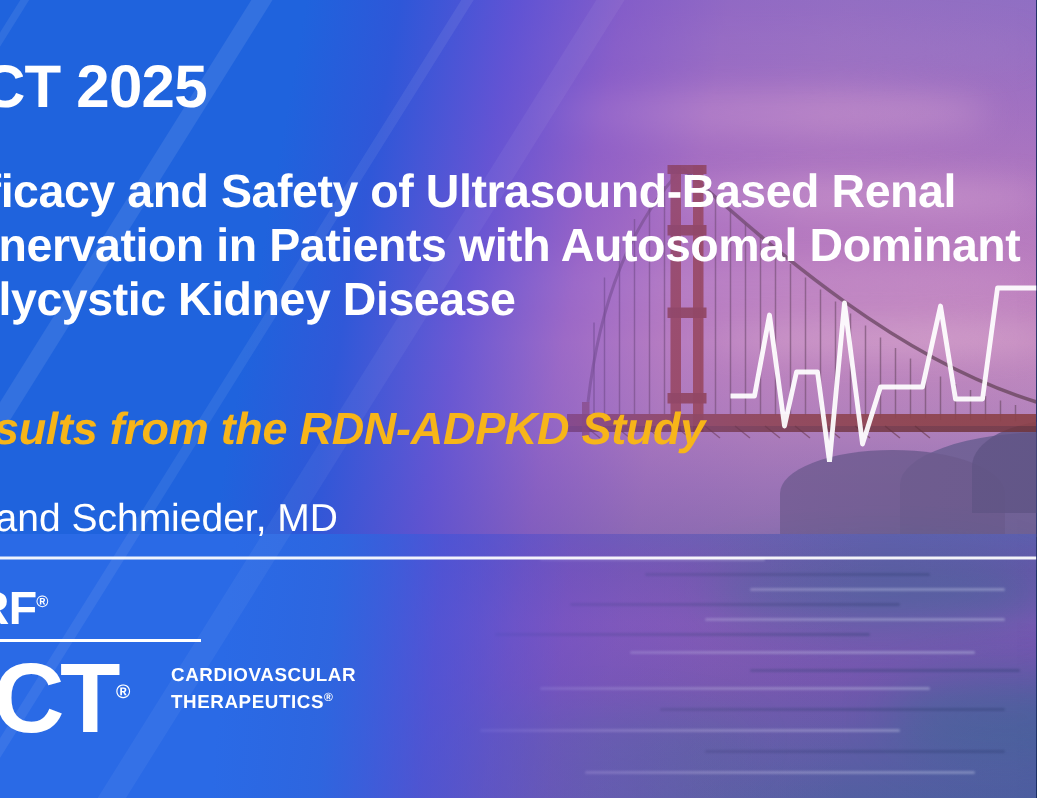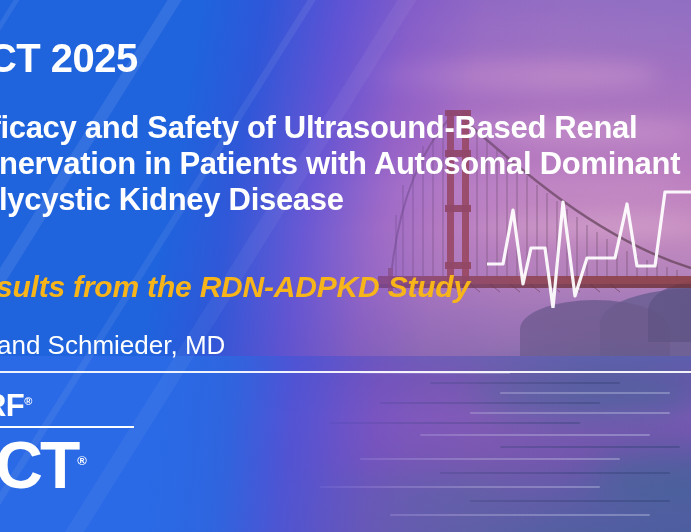--- a/index.html
+++ b/index.html
@@ -275,16 +275,18 @@
 
   <div class="presenter">Roland Schmieder, MD</div>
 
   <div class="divider"></div>
 
   <div class="logo">
     <div class="crf"><span>CRF</span><sup>®</sup></div>
     <div class="logoline"></div>
     <div class="tct"><span>TCT</span><sup>®</sup></div>
     <div class="tctsub">
+      <div>CARDIOVASCULAR</div>
+      <div><span>THERAPEUTICS</span><sup>®</sup></div>
     </div>
   </div>
 
 </div>
 
 </body></html>

